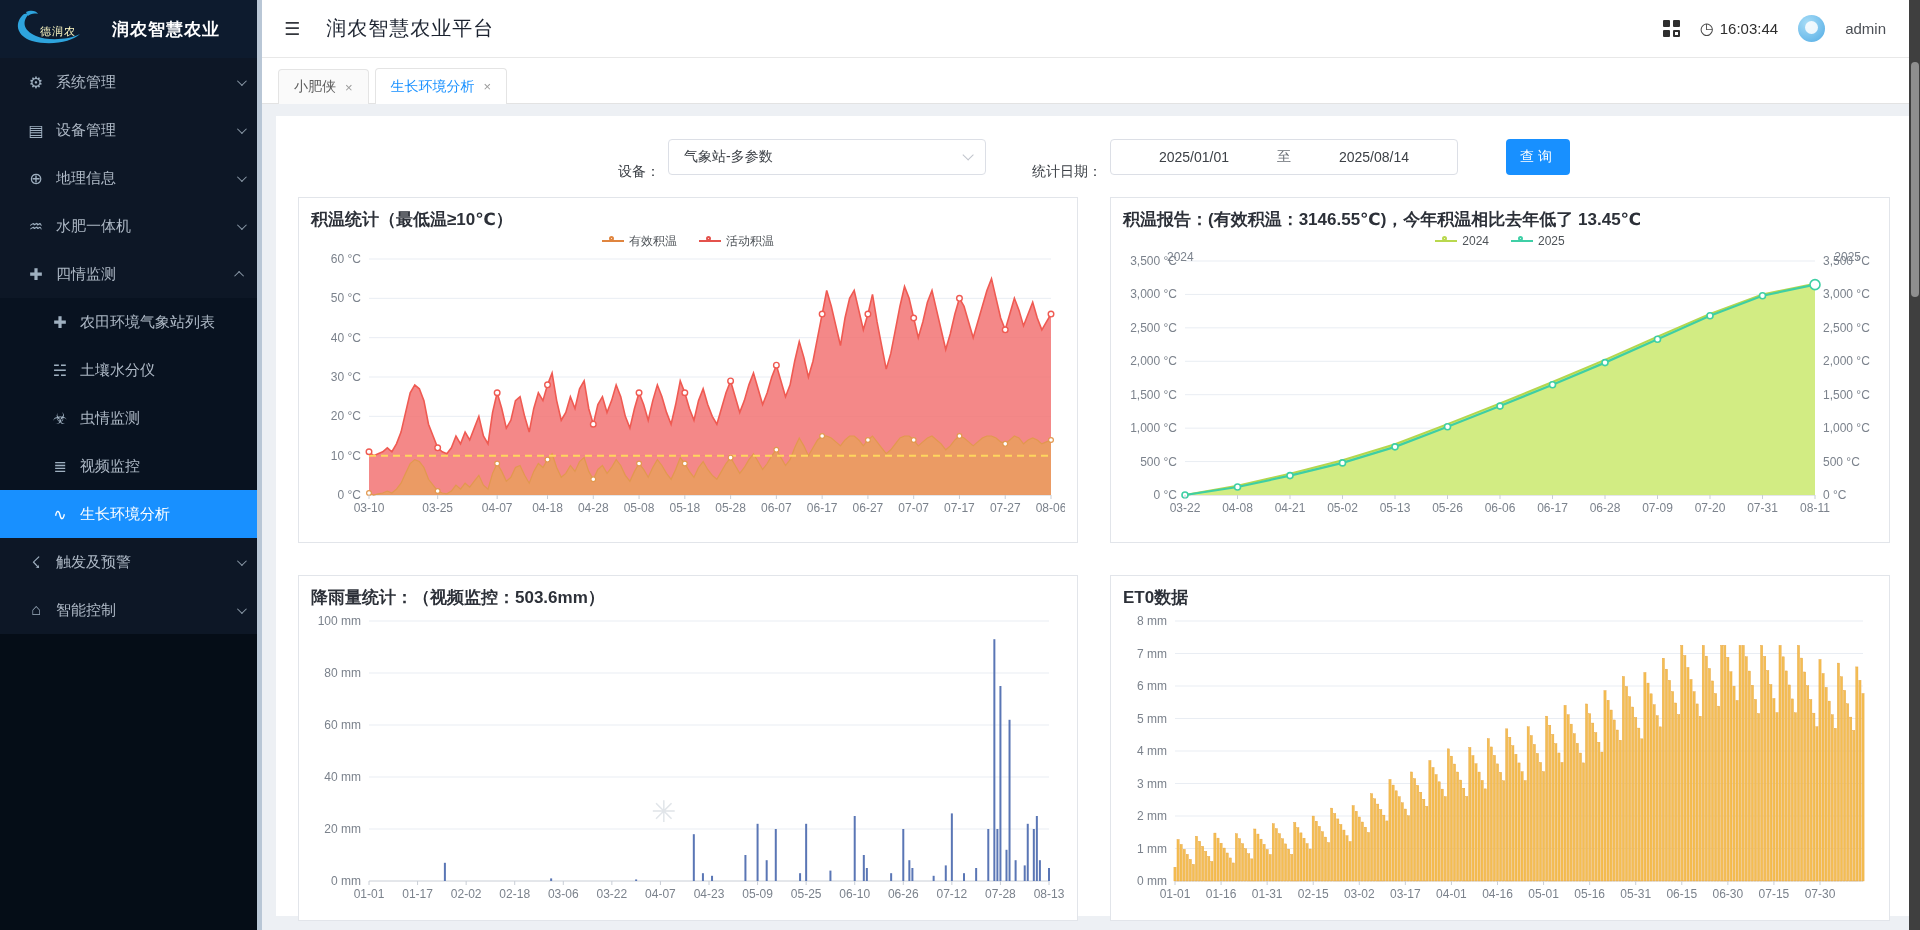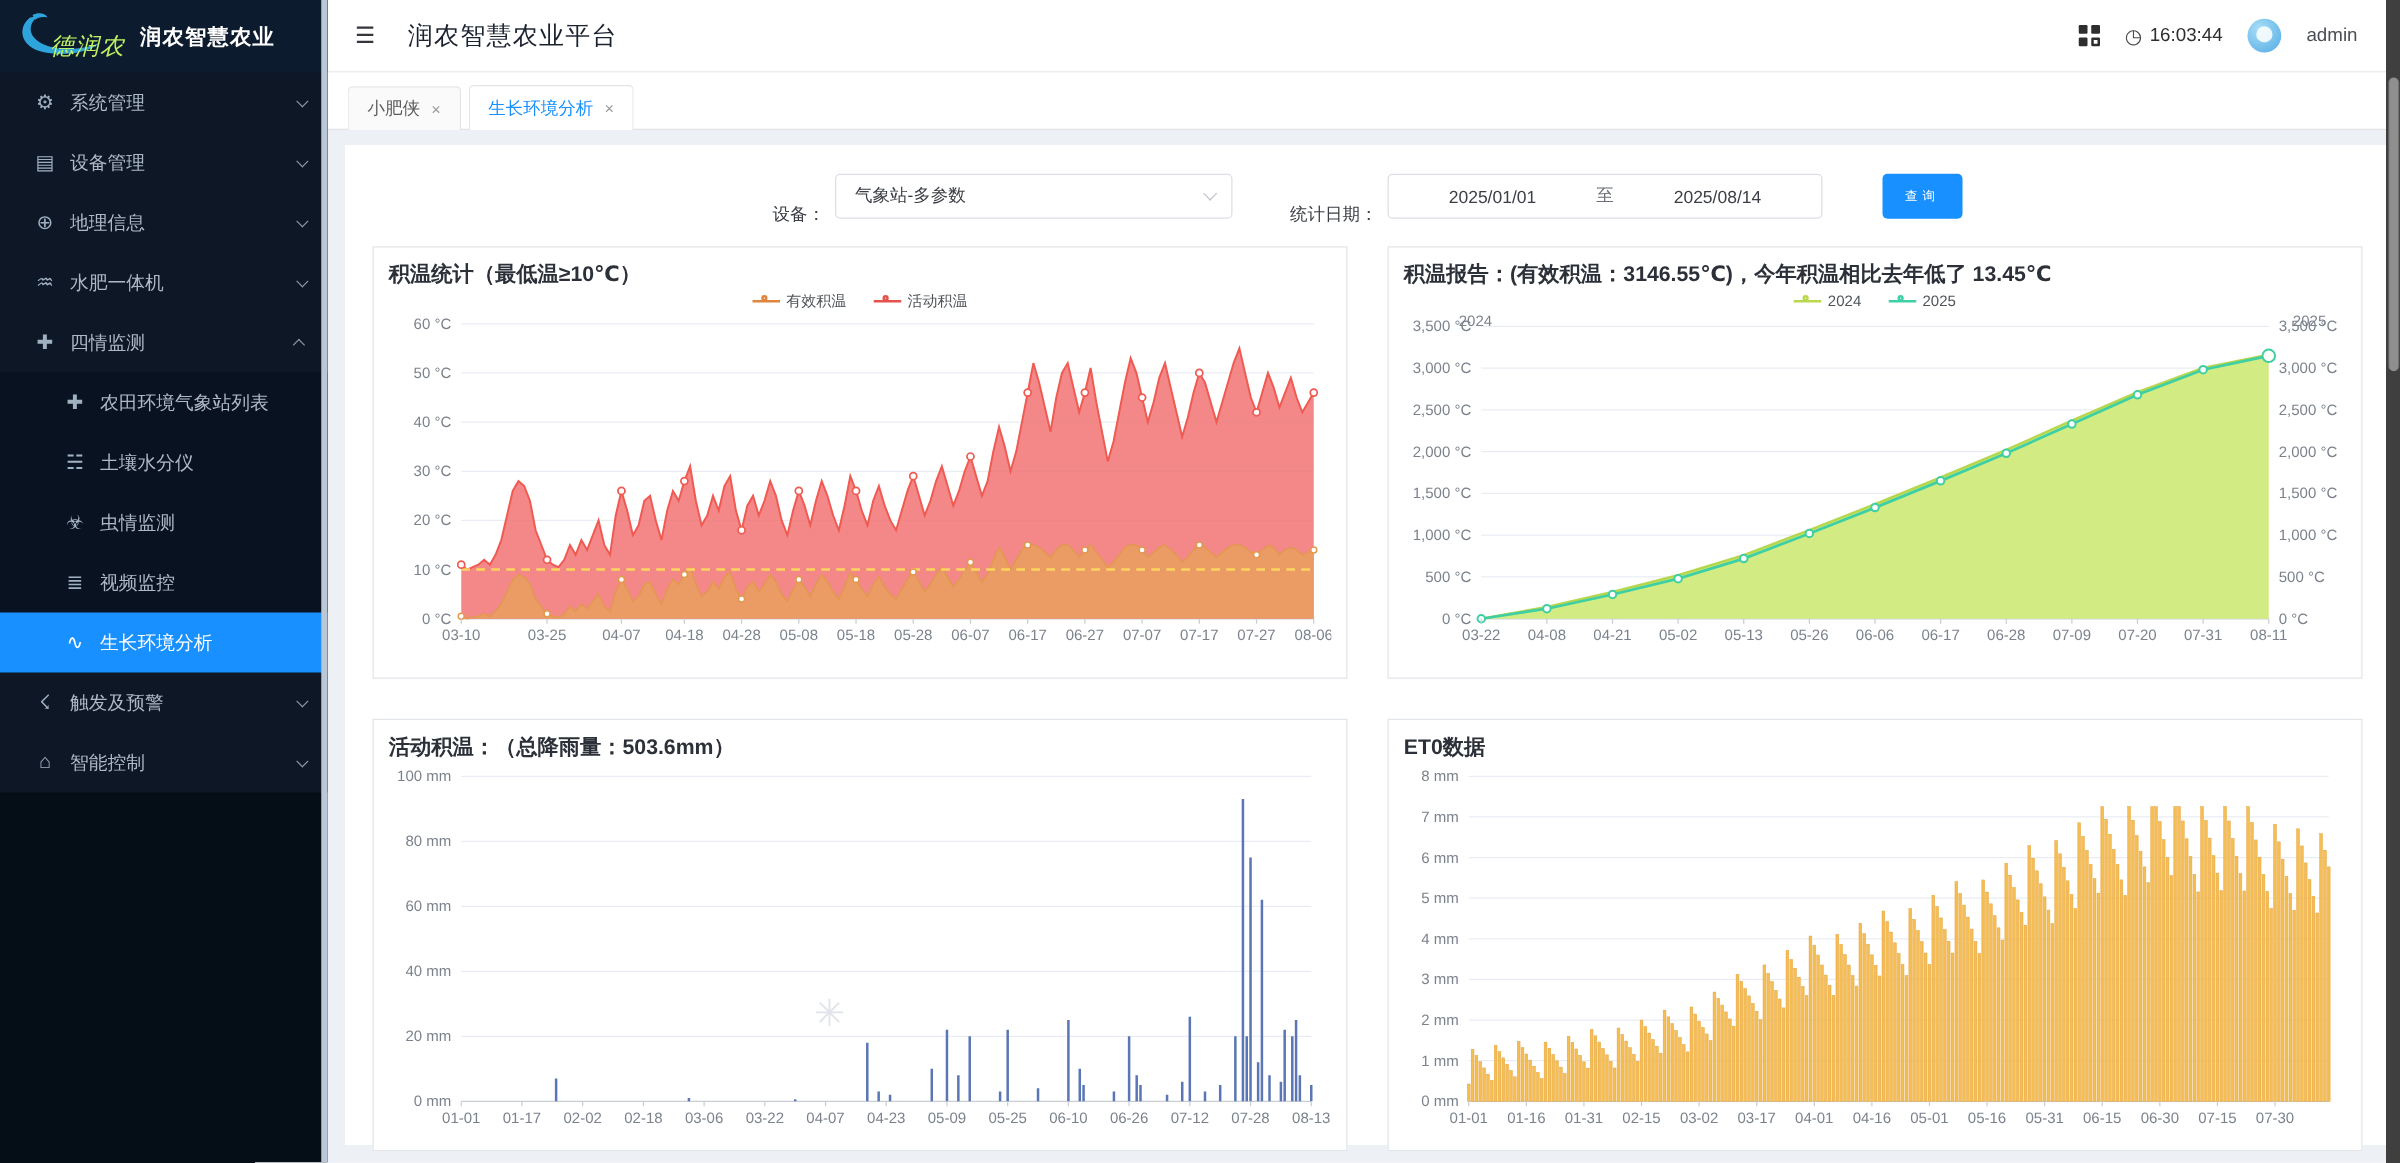--- a/index.html
+++ b/index.html
@@ -5,21 +5,21 @@
   * { margin:0; padding:0; box-sizing:border-box; }
   html,body { width:1920px; height:930px; overflow:hidden;
     font-family:"Liberation Sans","DejaVu Sans",sans-serif; background:#edf0f4; }
   .app { display:flex; width:1920px; height:930px; }
 
   
   .sidebar { width:262px; flex-shrink:0; background:#050d17; position:relative; color:#aeb9c6; }
   .menu-block { background:#0d1726; }
   .logo { height:58px; background:#0d1b2e; display:flex; align-items:center; padding-left:12px; position:relative; }
   .logo-swoosh { position:absolute; left:10px; top:8px; }
-  .logo-script { position:absolute; left:40px; top:24px; font-size:19px; color:#bef264; font-style:italic; letter-spacing:1px; }
+  .logo-script { position:absolute; left:40px; top:24px; font-size:11px; color:#fef9c3; letter-spacing:1px; }
   .logo-text { margin-left:100px; font-size:17px; font-weight:bold; color:#ffffff; letter-spacing:1px; }
   .side-item { height:48px; display:flex; align-items:center; padding:0 18px 0 24px; font-size:15px; cursor:pointer; }
   .si-icon { width:24px; margin-right:8px; font-size:16px; color:#9fb0c0; text-align:center; }
   .si-label { flex:0 0 auto; }
   .chev { margin-left:auto; width:7px; height:7px; border-right:1.5px solid #8b99a8; border-bottom:1.5px solid #8b99a8; transform:rotate(45deg) translateY(-2px); }
   .chev.up { transform:rotate(-135deg) translateY(-2px); }
   .submenu { background:#081220; }
   .sub-item { height:48px; display:flex; align-items:center; padding-left:48px; font-size:15px; cursor:pointer; }
   .sub-item .si-icon { margin-right:8px; }
   .sub-item.active { background:#1890ff; color:#ffffff; }
@@ -49,21 +49,21 @@
 
   .content { flex:1; padding:12px 14px 14px 14px; overflow:hidden; }
   .panel { background:#fff; height:100%; padding:12px 22px 14px 22px; }
   .form-row { display:flex; align-items:center; justify-content:center; margin:4px 0 16px 0; font-size:14px; color:#3c4046; }
   .f-label { margin-right:8px;margin-top:31px; }
   .select { width:318px; height:36px; border:1px solid #dcdfe6; border-radius:4px; background:#fff; display:flex; align-items:center; padding:0 15px; cursor:pointer; }
   .select .sel-chev { margin-left:auto; width:8px; height:8px; border-right:1.5px solid #c0c4cc; border-bottom:1.5px solid #c0c4cc; transform:rotate(45deg) translateY(-3px); }
   .gap-lg { width:46px; }
   .date-range { width:348px; height:36px; border:1px solid #dcdfe6; border-radius:4px; background:#fff; display:flex; align-items:center; justify-content:space-evenly; cursor:pointer; }
   .date-sep { color:#6b7077; }
-  .btn-query { width:64px; height:36px; margin-left:48px; background:#1890ff; border:none; border-radius:4px; color:#fff; font-size:10px; letter-spacing:4px; cursor:pointer; }
+  .btn-query { width:64px; height:36px; margin-left:48px; background:#1890ff; border:none; border-radius:4px; color:#fff; font-size:14px; letter-spacing:4px; cursor:pointer; }
 
   .charts { display:grid; grid-template-columns:1fr 1fr; gap:32px; }
   .card { background:#fff; border:1px solid #e2e5ea; padding:10px 12px 6px 12px; height:346px; position:relative; }
   .card-title { font-size:17px; font-weight:bold; color:#2c3038; }
   .legend { height:20px; display:flex; align-items:center; justify-content:center; }
   .lg-item { display:inline-flex; align-items:center; gap:5px; margin:0 11px; font-size:12px; color:#4e5358; cursor:pointer; }
   .lg-line { width:22px; height:2px; position:relative; display:inline-block; }
   .lg-ring { position:absolute; left:7px; top:-4px; width:5px; height:5px; border:2px solid; border-radius:50%; background:#fff; }
   .axlbl { font-size:12px; fill:#7b828c; font-family:"Liberation Sans","DejaVu Sans",sans-serif; }
   .axis-corner { position:absolute; top:52px; font-size:12px; color:#7b828c; }
@@ -387,21 +387,21 @@
                 <line x1="587" x2="587" y1="244" y2="248" stroke="#c9ced6"></line>
                 <text x="587" y="261" text-anchor="middle" class="axlbl">07-20</text>
                 <line x1="639.5" x2="639.5" y1="244" y2="248" stroke="#c9ced6"></line>
                 <text x="639.5" y="261" text-anchor="middle" class="axlbl">07-31</text>
                 <line x1="692" x2="692" y1="244" y2="248" stroke="#c9ced6"></line>
                 <text x="692" y="261" text-anchor="middle" class="axlbl">08-11</text>
               </svg>
           </div>
 
           <div class="card">
-            <div class="card-title">活动积温：（总降雨量：503.6mm）</div>
+            <div class="card-title">降雨量统计：（视频监控：503.6mm）</div>
             <div style="height:4px"></div>
             <svg id="chart3" width="754" height="296">
                 <text x="50" y="272" text-anchor="end" class="axlbl">0 mm</text>
                 <line x1="58" x2="738" y1="216" y2="216" stroke="#e9edf3"></line>
                 <text x="50" y="220" text-anchor="end" class="axlbl">20 mm</text>
                 <line x1="58" x2="738" y1="164" y2="164" stroke="#e9edf3"></line>
                 <text x="50" y="168" text-anchor="end" class="axlbl">40 mm</text>
                 <line x1="58" x2="738" y1="112" y2="112" stroke="#e9edf3"></line>
                 <text x="50" y="116" text-anchor="end" class="axlbl">60 mm</text>
                 <line x1="58" x2="738" y1="59.999999999999986" y2="59.999999999999986" stroke="#e9edf3"></line>

